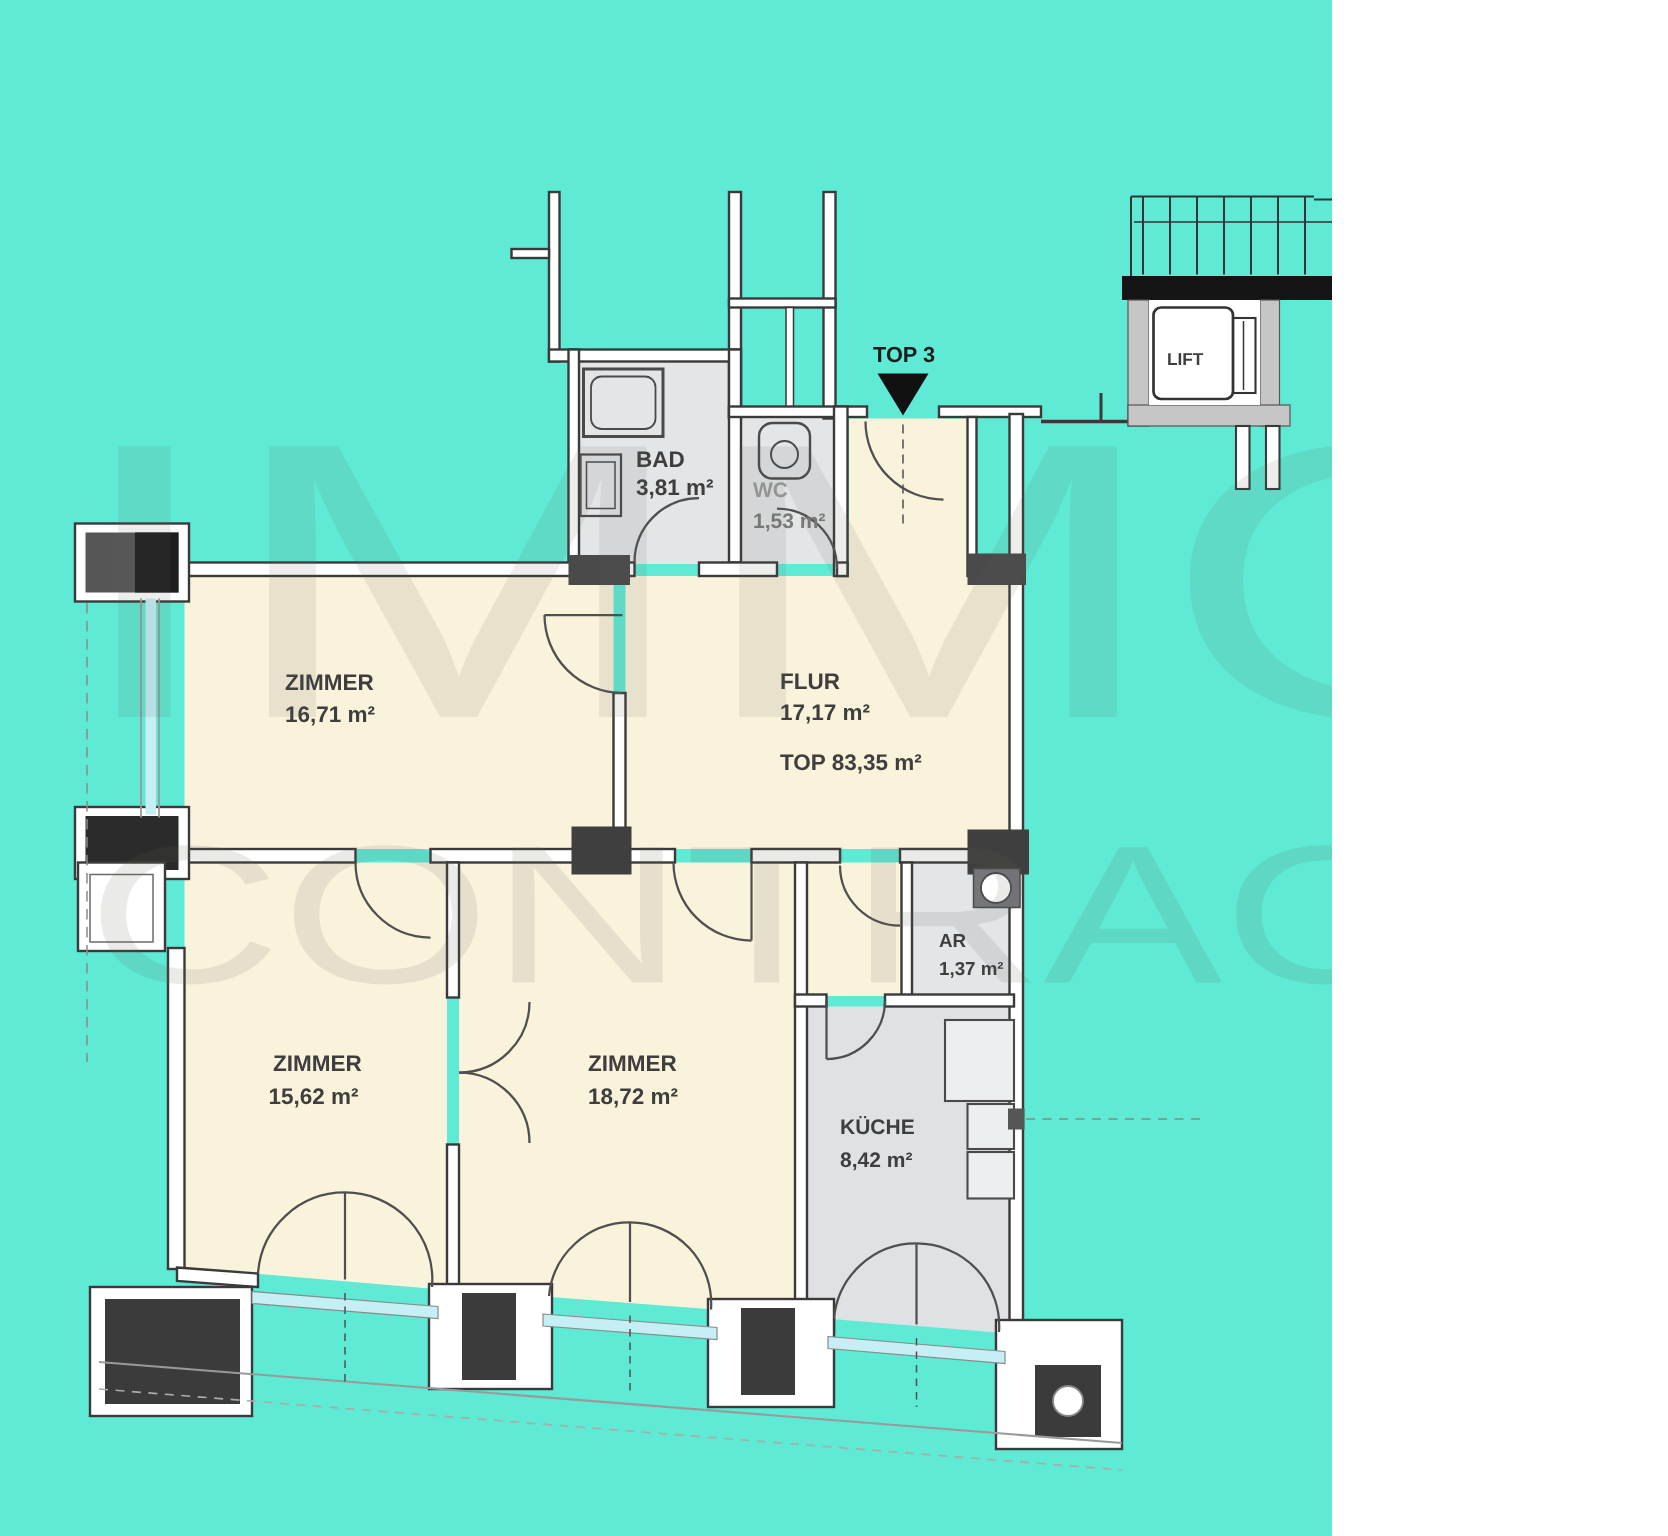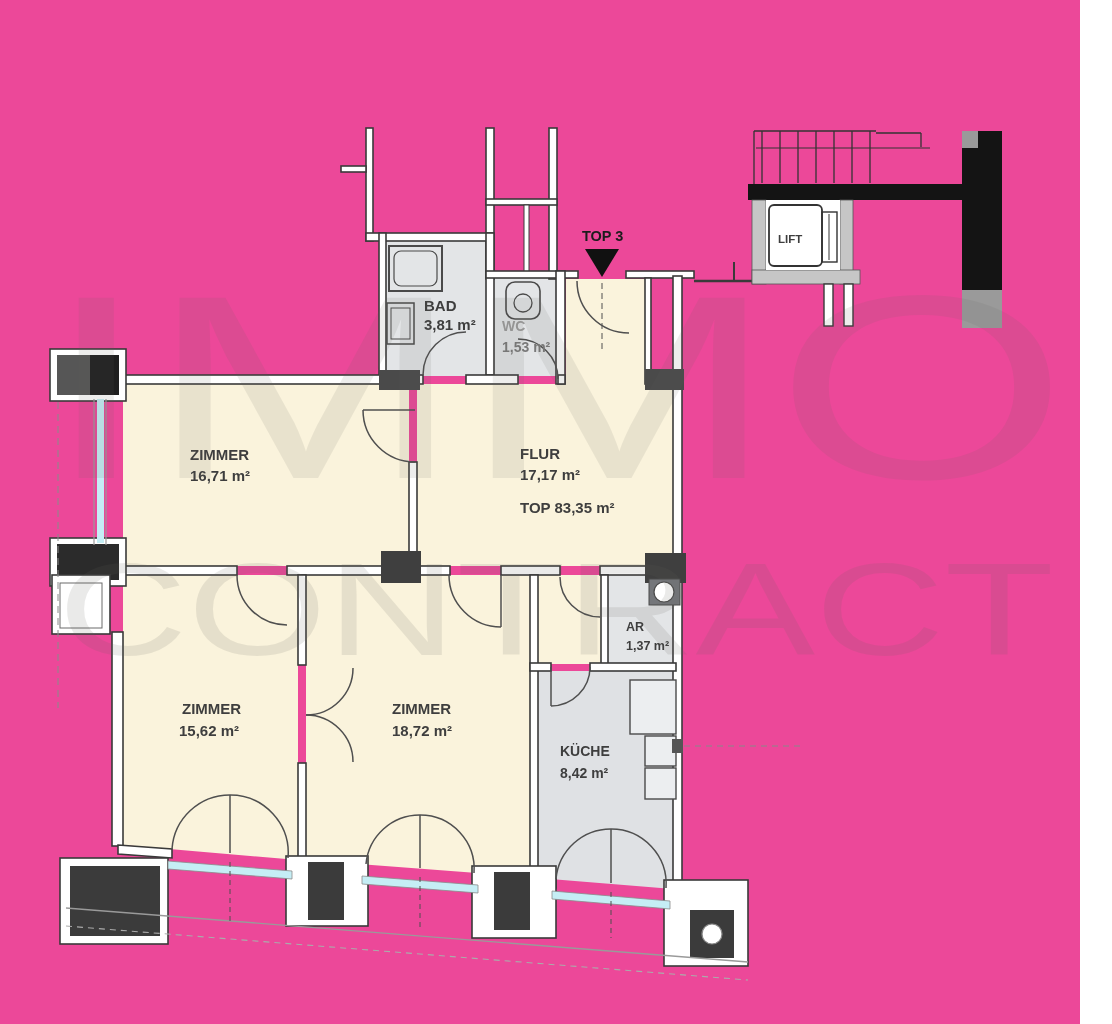--- a/index.html
+++ b/index.html
@@ -1,16 +1,16 @@
 <!DOCTYPE html>
 <html><head>
 <meta charset="utf-8">
 <style>
   html,body{margin:0;padding:0;background:#fff;}
-  .stage{position:relative;width:1080px;height:1024px;background:#ec4899;overflow:hidden;
+  .stage{position:relative;width:888px;height:1024px;background:#5eead4;overflow:hidden;
          font-family:"Liberation Sans", sans-serif;}
   svg{position:absolute;inset:0;}
   text.room-name, text.room-area{font-family:"Liberation Sans",sans-serif;font-weight:700;fill:#3e3e3e;}
   text.muted{fill:#9b9b9b;}
   text.muted2{fill:#7a7a7a;}
   .wm{font-family:"Liberation Sans",sans-serif;font-weight:400;fill:#63635d;}
 </style>
 </head>
 <body>
 

